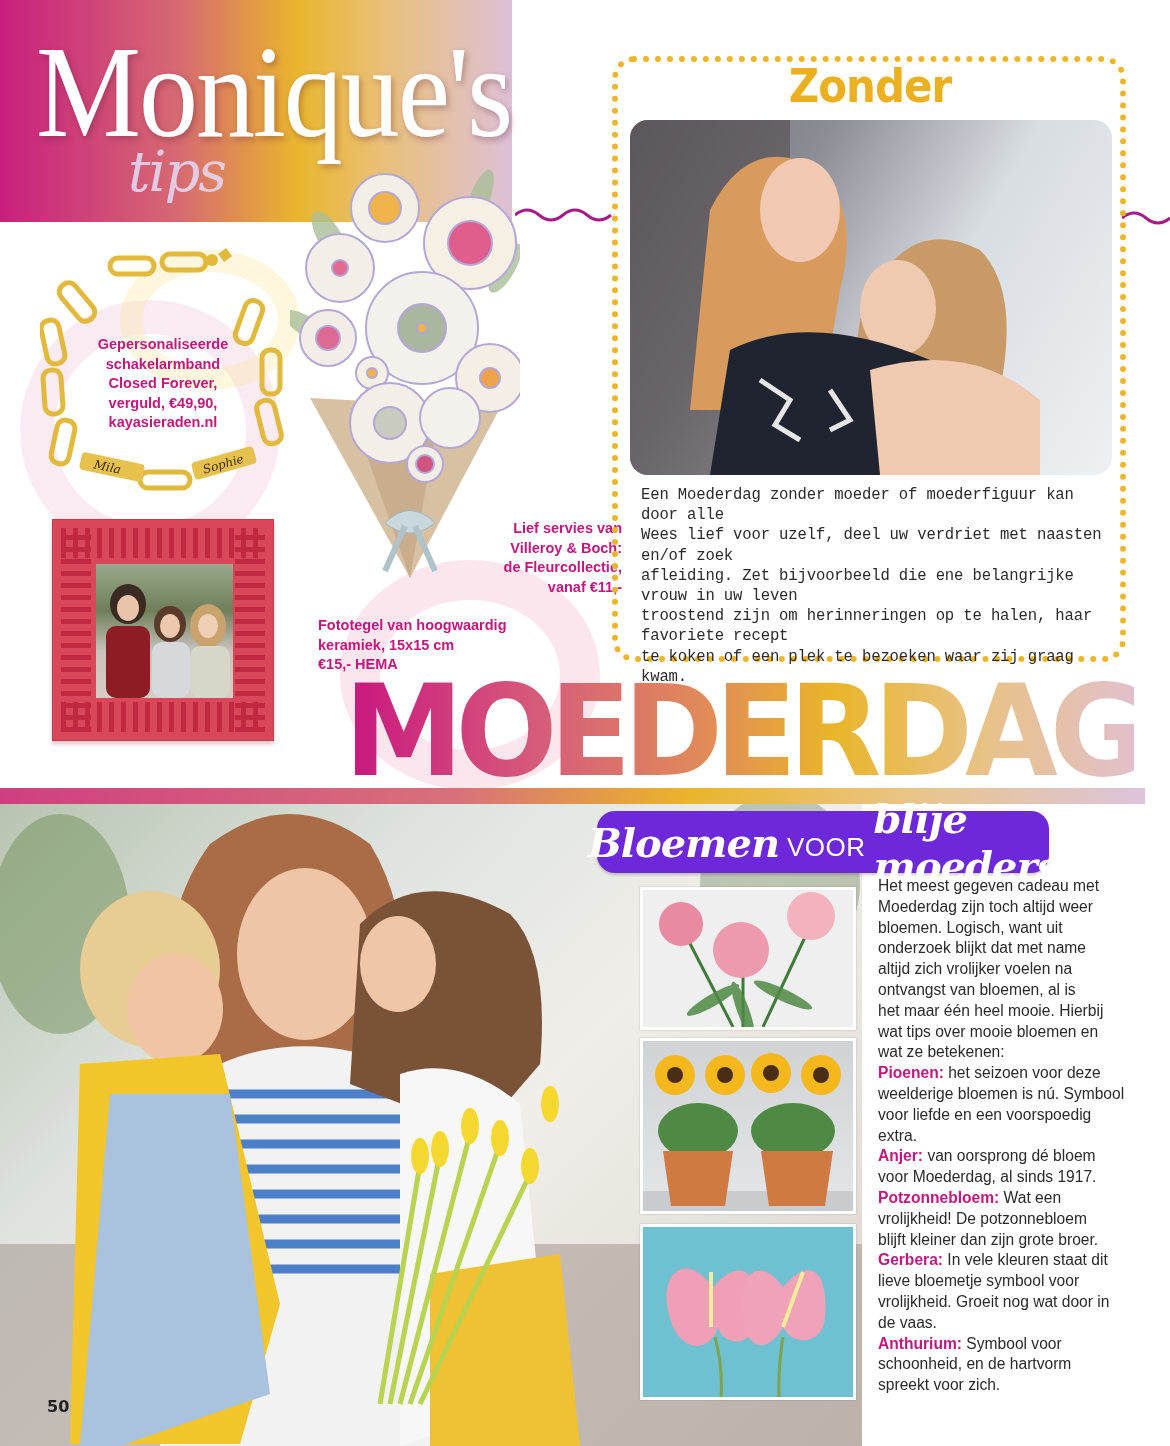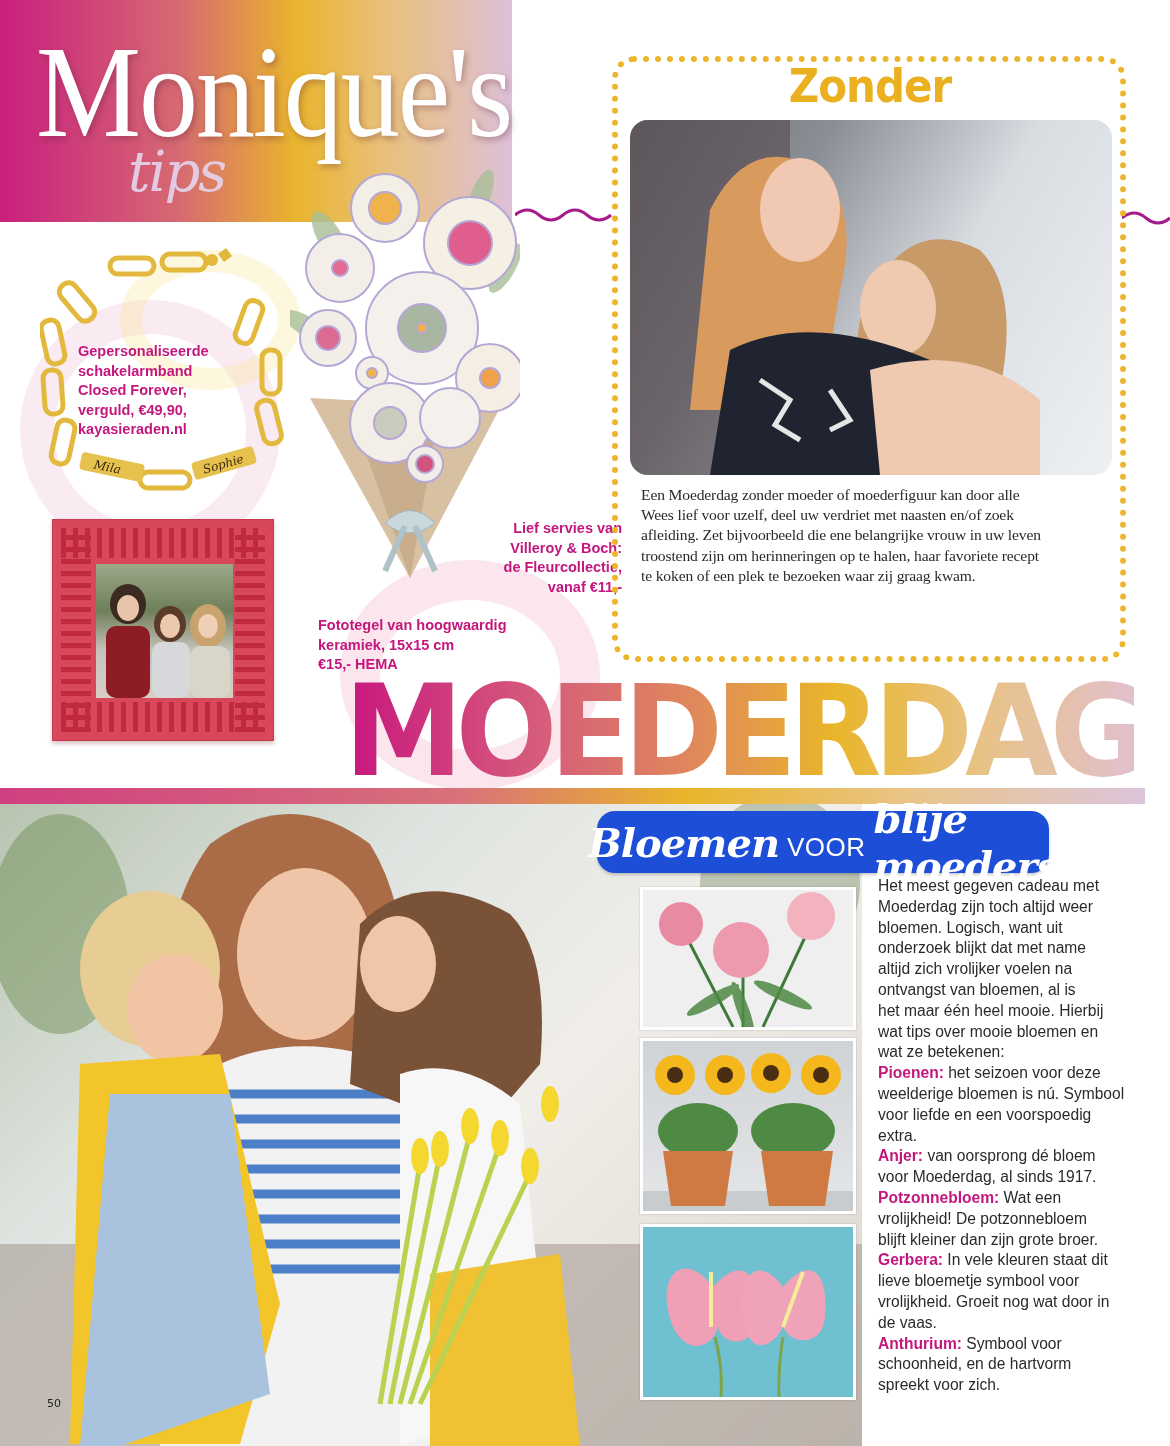--- a/index.html
+++ b/index.html
@@ -30,21 +30,21 @@
   }
 
   
   .bracelet {
     position: absolute; left: 40px; top: 240px; width: 250px; height: 255px;
   }
   .caption {
     position: absolute; font-family: "Liberation Sans Narrow", "Liberation Sans", sans-serif;
     font-weight: bold; color: #c3177d; font-size: 14.5px; line-height: 19.5px;
   }
-  .cap-bracelet { left: 78px; top: 342px; width: 170px; text-align: left; }
+  .cap-bracelet { left: 78px; top: 335px; width: 170px; text-align: center; }
   .cap-servies { left: 482px; top: 519px; width: 140px; text-align: right; }
   .cap-tegel { left: 318px; top: 616px; width: 220px; }
 
   
   .bouquet { position: absolute; left: 290px; top: 158px; width: 230px; height: 430px; }
 
   
   .tile {
     position: absolute; left: 52px; top: 519px; width: 222px; height: 222px;
     background: #d9475a; border: 1px solid #c53a4e;
@@ -76,21 +76,21 @@
     color: #eab020; font-size: 42px; letter-spacing: -1px; text-align: center;
     transform: scaleY(1.1);
   }
   .zm-photo {
     position: absolute; left: 630px; top: 120px; width: 482px; height: 355px;
     border-radius: 18px; overflow: hidden;
     background: linear-gradient(120deg, #6d6e74 0%, #8c8e95 30%, #d8dde2 60%, #eef1f3 100%);
   }
   .zm-text {
     position: absolute; left: 641px; top: 485px; width: 470px;
-    font-family: Liberation Serif, serif;
+    font-family: Liberation Mono, monospace;
     font-size: 15.6px; line-height: 20.2px; color: #2a2a2a; letter-spacing: -0.15px;
   }
 
   .wave { position: absolute; }
 
   
   .md-word {
     position: absolute; left: 344px; top: 668px; width: 790px; height: 122px;
     font-family: "DejaVu Sans", sans-serif; font-weight: bold;
     font-size: 120px; line-height: 122px; letter-spacing: -8px;
@@ -105,42 +105,42 @@
 
   
   .main-photo {
     position: absolute; left: 0; top: 804px; width: 862px; height: 642px; overflow: hidden;
     background: linear-gradient(135deg, #b8c4b0 0%, #dfe4e0 30%, #f1eee9 55%, #d9d3cc 100%);
   }
   .right-col { position: absolute; left: 862px; top: 804px; width: 308px; height: 642px; background: #ffffff; }
 
   .bv-header {
     position: absolute; left: 597px; top: 811px; width: 452px; height: 62px;
-    background: #1d4ed8; border-radius: 18px; box-shadow: 0 2px 3px rgba(0,0,0,0.2);
+    background: #6d28d9; border-radius: 18px; box-shadow: 0 2px 3px rgba(0,0,0,0.2);
     display: flex; align-items: center; justify-content: center; gap: 8px; color: #fff;
   }
   .bv-script { font-family: "DejaVu Serif", serif; font-style: italic; font-weight: bold; font-size: 40px; letter-spacing: -1px; }
   .bv-small { font-family: "Liberation Sans", sans-serif; font-size: 26px; letter-spacing: 0.5px; padding-top: 10px; }
 
   .flower-img { position: absolute; left: 640px; width: 216px; border: 3px solid #ffffff; overflow: hidden; box-shadow: 0 0 2px rgba(0,0,0,0.2); }
   .fi-peony { top: 887px; height: 143px; background: #efefef; }
   .fi-sun { top: 1038px; height: 176px; background: linear-gradient(180deg, #d0d3d6 0%, #e4e6e8 100%); }
   .fi-anth { top: 1224px; height: 176px; background: #6fc0d1; }
 
   .bv-text {
     position: absolute; left: 878px; top: 876px; width: 290px;
     font-family: "Liberation Sans Narrow", "Liberation Sans", sans-serif;
     font-size: 15.6px; line-height: 20.8px; color: #2a2a2a;
   }
   .bv-text p { margin: 0; }
   .bv-text .term { color: #c3177d; font-weight: bold; }
 
   .page-num {
     position: absolute; left: 47px; top: 1397px;
-    font-family: "DejaVu Sans", sans-serif; font-weight: normal; font-size: 11px; color: #222;
+    font-family: "DejaVu Sans", sans-serif; font-weight: bold; font-size: 16px; color: #222;
   }
 </style>
 </head>
 <body>
 
 <div class="bg-swirl" style="left:20px;top:300px;width:260px;height:260px;border:34px solid rgba(236,180,210,0.28);"></div>
 <div class="bg-swirl" style="left:120px;top:250px;width:180px;height:140px;border:22px solid rgba(250,232,160,0.35);"></div>
 <div class="bg-swirl" style="left:340px;top:560px;width:260px;height:230px;border:40px solid rgba(232,140,170,0.22);"></div>
 <div class="bg-swirl" style="left:880px;top:1080px;width:300px;height:260px;background:rgba(240,210,225,0.35);"></div>
 

